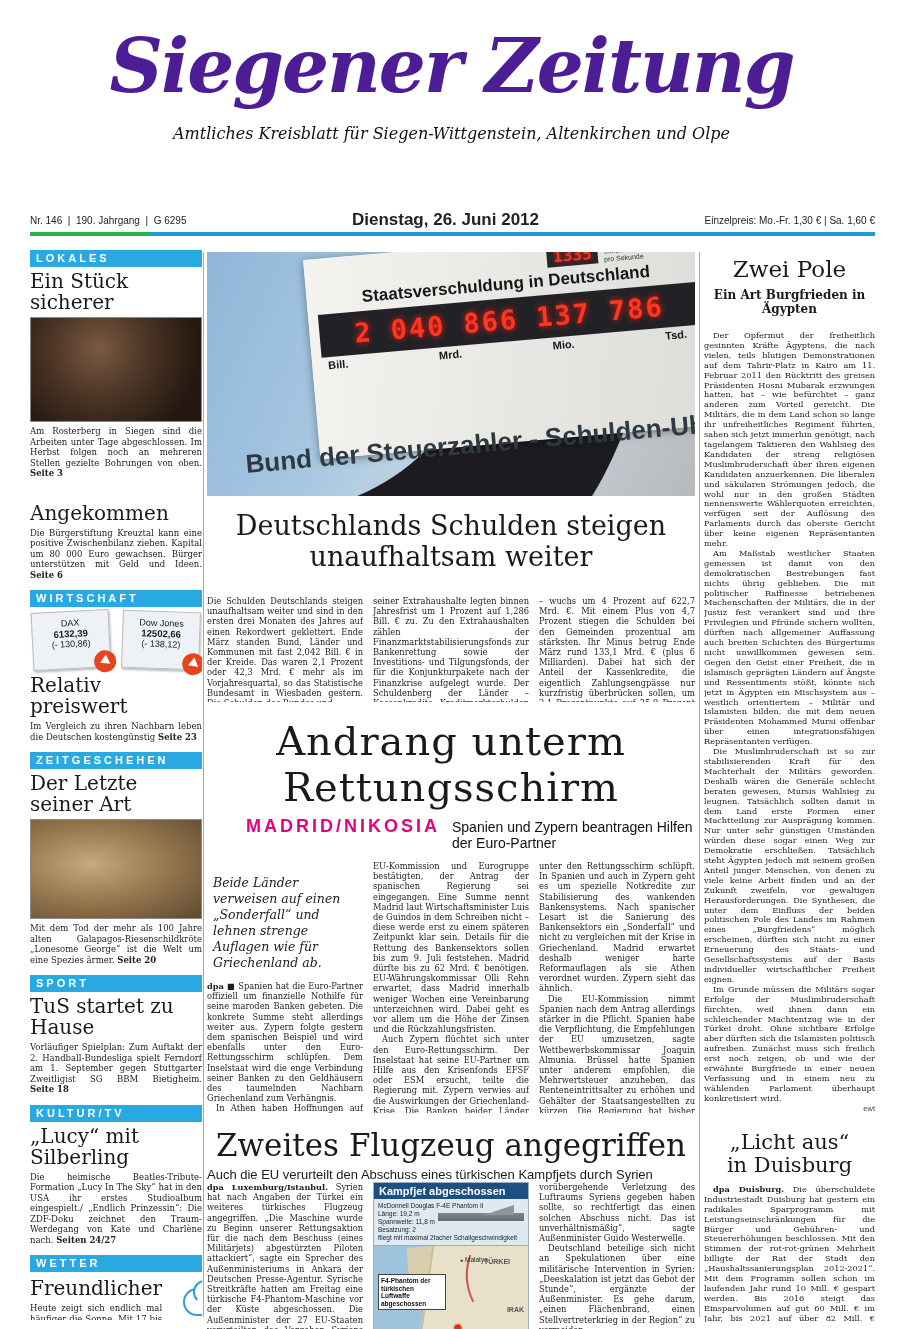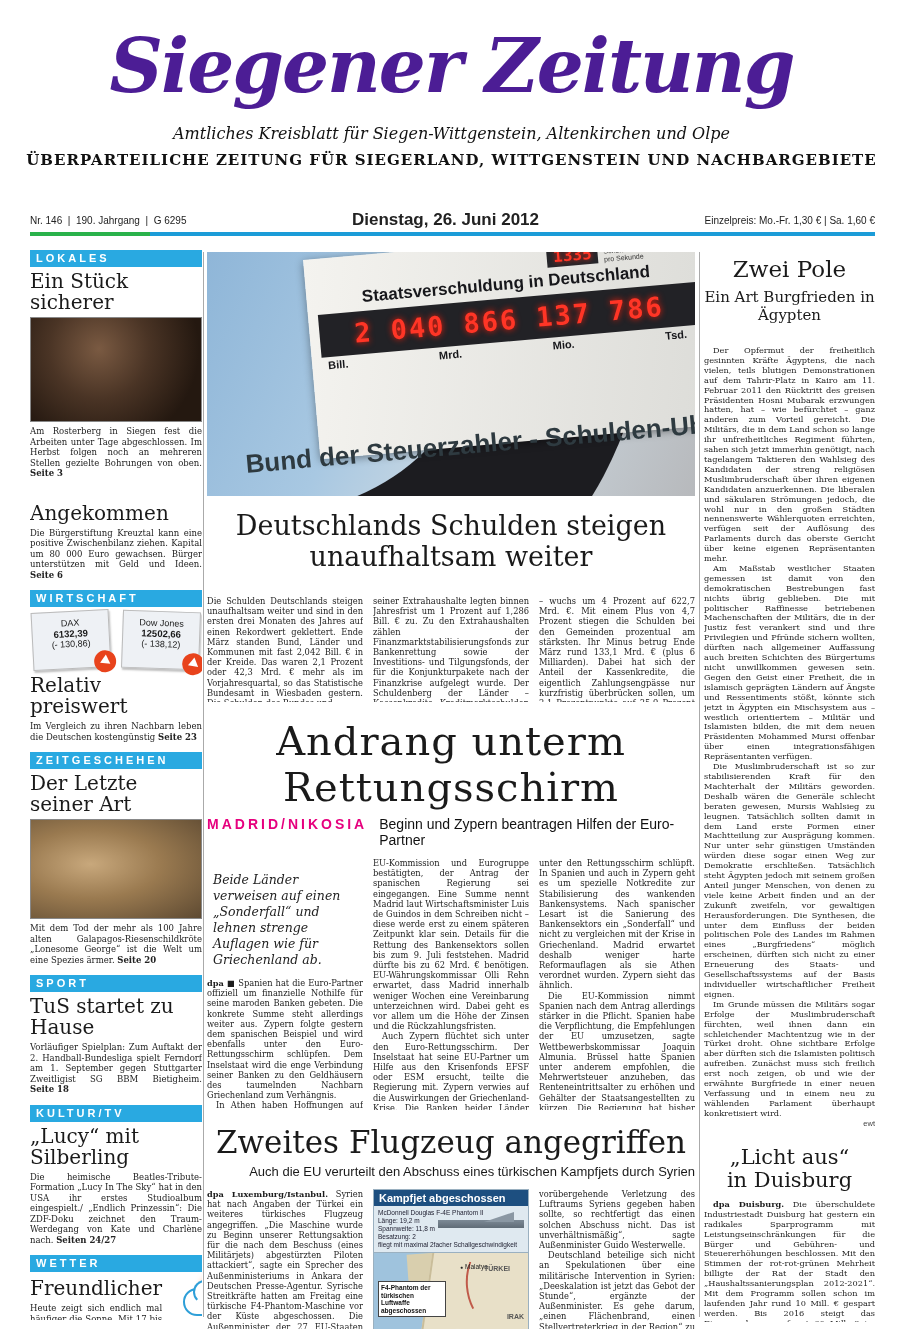--- a/index.html
+++ b/index.html
@@ -66,25 +66,25 @@
   .btm-line{position:absolute;left:40px;bottom:16px;width:460px;transform:rotate(-5deg);transform-origin:left bottom;
             font-family:"Liberation Sans",sans-serif;font-weight:bold;font-size:26px;color:#2e3a40;white-space:nowrap;}
   .a1-head{font-size:27px;text-align:center;margin:14px 0 24px;font-weight:normal;}
   .cols3{display:flex;gap:10px;}
   .cols3 .col{flex:1;overflow:hidden;}
   .body-t{font-size:8.3px;line-height:10.2px;text-align:justify;color:#1d1d1d;}
   .body-t p{margin:0 0 0;text-indent:9px;}
   .body-t p.noind{text-indent:0;}
   .a2-head{font-size:40px;text-align:center;margin:16px 0 6px;font-weight:normal;letter-spacing:1px;}
   .kickrow{display:flex;align-items:baseline;justify-content:center;gap:12px;margin-bottom:10px;}
-  .kicker{color:#e6007e;font-family:"Liberation Sans",sans-serif;font-weight:bold;font-size:14px;letter-spacing:3px;}
+  .kicker{color:#e6007e;font-family:"Liberation Sans",sans-serif;font-weight:bold;font-size:18px;letter-spacing:3px;margin-left:39px;}
   .subhead{font-family:"Liberation Sans",sans-serif;font-size:14px;color:#111;}
   .lead{font-style:italic;font-size:12.5px;line-height:16px;text-align:left;color:#222;margin:14px 6px 10px;}
   .a3-head{font-size:31px;text-align:center;margin:14px 0 4px;font-weight:normal;}
-  .a3-sub{font-family:"Liberation Sans",sans-serif;font-size:13px;text-align:right;margin-bottom:10px;}
+  .a3-sub{font-family:"Liberation Sans",sans-serif;font-size:13px;text-align:left;}
   
   .infobox{border:1px solid #9ab0c0;background:#dfe9f0;font-family:"Liberation Sans",sans-serif;margin-bottom:4px;}
   .ib-head{background:#1d4f80;color:#fff;font-weight:bold;font-size:11px;padding:2px 5px;}
   .ib-specs{position:relative;font-size:6.5px;line-height:8px;color:#223;padding:3px 4px;height:40px;}
   .jet{position:absolute;right:4px;top:4px;width:86px;height:26px;background:
        linear-gradient(180deg,transparent 40%,#7b8894 40%,#5f6b76 70%,transparent 70%);}
   .jet:before{content:"";position:absolute;right:10px;top:2px;border-left:30px solid transparent;border-bottom:10px solid #8a97a3;}
   .ib-note{font-size:6.5px;}
   .map{position:relative;height:160px;background:#9fc3dd;overflow:hidden;border-top:1px solid #9ab0c0;}
   .land{position:absolute;right:-30px;top:0;width:135px;height:160px;background:#e8e0c8;
@@ -94,36 +94,35 @@
   .mcity{position:absolute;font-size:6.5px;color:#222;}
   .dot:before{content:"●";font-size:5px;margin-right:2px;}
   .callout{position:absolute;left:4px;top:28px;width:62px;background:#fff;border:1px solid #444;
            font-size:6.5px;font-weight:bold;line-height:7.5px;padding:2px;color:#111;}
   .boom{position:absolute;left:78px;top:74px;color:#e03010;font-size:14px;text-shadow:0 0 3px #ffe;}
   .path{position:absolute;left:84px;top:18px;width:70px;height:60px;border-left:2px solid #c05a4a;
         border-bottom:2px solid transparent;border-radius:0 0 0 60px;transform:rotate(18deg);}
   
   .rightcol{position:absolute;left:704px;top:248px;width:171px;height:1074px;overflow:hidden;}
   .r-head{font-size:23px;text-align:center;font-weight:normal;margin:8px 0 6px;}
-  .r-sub{font-size:15px;font-weight:normal;text-align:center;margin-bottom:22px;}
+  .r-sub{font-size:12px;font-weight:bold;text-align:center;margin-bottom:15px;}
   .r-body{font-size:8.2px;line-height:9.9px;text-align:justify;color:#1d1d1d;}
   .r-body p{margin:0;text-indent:9px;}
   .sig{text-align:right;font-size:7.5px;color:#444;font-family:"Liberation Sans",sans-serif;}
   .r-head2{font-size:21px;text-align:center;font-weight:normal;line-height:1.1;margin:18px 0 8px;}
   b.dl{font-size:8.2px;}
 </style>
 </head>
 <body>
 
 <div id="page">
 
   <div class="masthead">
     <div class="mast-title">Siegener Zeitung</div>
     <div class="mast-sub1">Amtliches Kreisblatt für Siegen-Wittgenstein, Altenkirchen und Olpe</div>
-    <div class="mast-sub2">ÜBERPARTEILICHE ZEITUNG FÜR SIEGERLAND, WITTGENSTEIN UND NACHBARGEBIETE</div>
   </div>
   <div class="infobar">
     <div>
       <span>Nr. 146</span> &nbsp;|&nbsp;
       <span>190. Jahrgang</span> &nbsp;|&nbsp;
       <span>G 6295</span>
     </div>
     <div class="mid">Dienstag, 26. Juni 2012</div>
     <div>Einzelpreis: Mo.-Fr. 1,30 € | Sa. 1,60 €</div>
   </div>
@@ -133,21 +132,21 @@
 
   <div class="vline" style="left:203px"></div>
   <div class="vline" style="left:699px"></div>
 
   <div class="sidebar">
 
     <div class="sec-head" style="margin-top:2px">LOKALES</div>
     <div class="s-title">Ein Stück sicherer</div>
     <div class="ph" style="height:105px;background:radial-gradient(circle at 40% 30%,#7a5a42 0%,#4a3425 40%,#241810 80%),#241810"></div>
     <div class="s-body" style="margin-top:4px">
-      <span>Am Rosterberg in Siegen fest die Arbeiten unter Tage abgeschlossen. Im Herbst folgen noch an mehreren Stellen gezielte Bohrungen von oben.</span>
+      <span>Am Rosterberg in Siegen sind die Arbeiten unter Tage abgeschlossen. Im Herbst folgen noch an mehreren Stellen gezielte Bohrungen von oben.</span>
       <span class="s-page">Seite 3</span>
     </div>
     <div class="s-title" style="margin-top:24px">Angekommen</div>
     <div class="s-body">
       <span>Die Bürgerstiftung Kreuztal kann eine positive Zwischenbilanz ziehen. Kapital um 80 000 Euro gewachsen. Bürger unterstützen mit Geld und Ideen.</span>
       <span class="s-page">Seite 6</span>
     </div>
 
     <div class="sec-head">WIRTSCHAFT</div>
     <div class="stocks">
@@ -250,21 +249,21 @@
         </div>
       <div class="col body-t">
         <p class="noind">– wuchs um 4 Prozent auf 622,7 Mrd. €. Mit einem Plus von 4,7 Prozent stiegen die Schulden bei den Gemeinden prozentual am stärksten. Ihr Minus betrug Ende März rund 133,1 Mrd. € (plus 6 Milliarden). Dabei hat sich der Anteil der Kassenkredite, die eigentlich Zahlungsengpässe nur kurzfristig überbrücken sollen, um 2,1 Prozentpunkte auf 35,9 Prozent erhöht.</p>
 
       </div>
     </div>
 
     <div class="a2-head">Andrang unterm Rettungsschirm</div>
     <div class="kickrow">
       <span class="kicker">MADRID/NIKOSIA</span>
-      <span class="subhead">Beginn und Zypern beantragen Hilfen der Euro-Partner</span>
+      <span class="subhead">Spanien und Zypern beantragen Hilfen der Euro-Partner</span>
     </div>
     <div class="cols3" style="height:252px">
       <div class="col">
         <div class="lead">Beide Länder verweisen auf einen „Sonderfall“ und lehnen strenge Auflagen wie für Griechenland ab.</div>
         <div class="body-t">
           <p class="noind"><b class="dl">dpa ■</b>
              <span>Spanien hat die Euro-Partner offiziell um finanzielle Nothilfe für seine maroden Banken gebeten. Die konkrete Summe steht allerdings weiter aus. Zypern folgte gestern dem spanischen Beispiel und wird ebenfalls unter den Euro-Rettungsschirm schlüpfen. Dem Inselstaat wird die enge Verbindung seiner Banken zu den Geldhäusern des taumelnden Nachbarn Griechenland zum Verhängnis.</span></p>
           <p>In Athen haben Hoffnungen auf eine starke Regierung einen Dämpfer erfahren: Der designierte griechische Finanzminister Vasilios Rapanos wird sein Amt aus gesundheitlichen Gründen nicht antreten. Sein Gesundheitszustand erlaube es ihm nicht, seine Aufgaben zu erfüllen, teilte Rapanos mit.</p>
         </div>
       </div>

